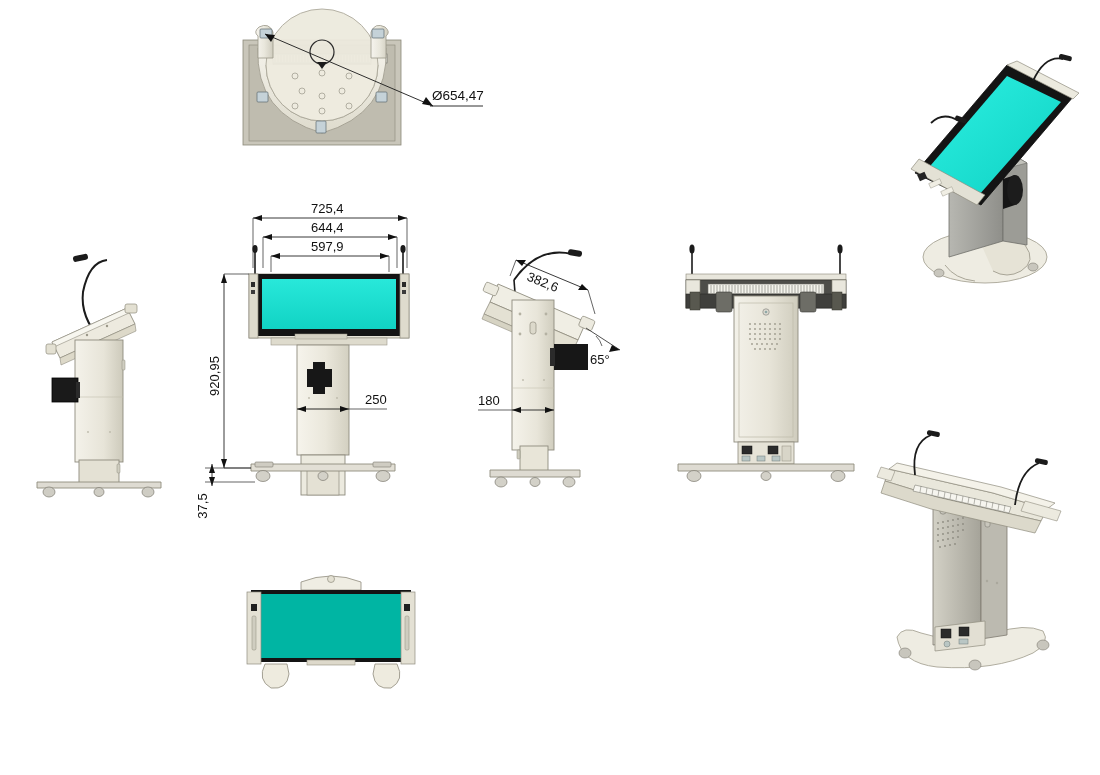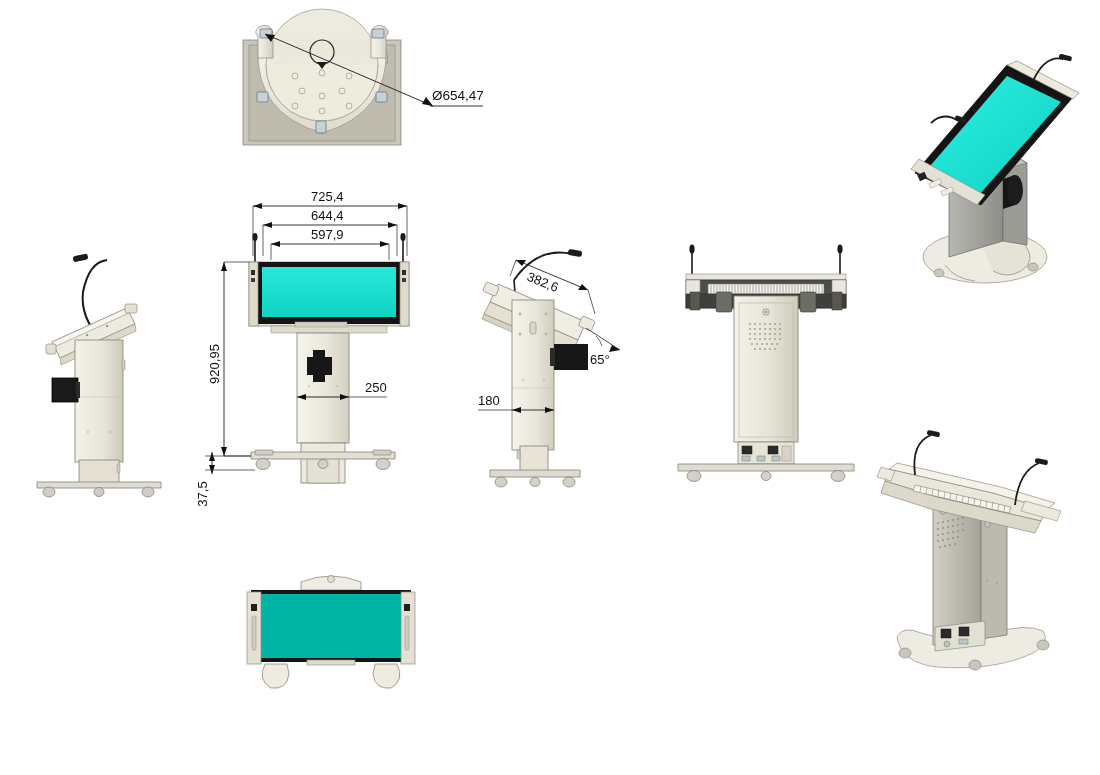--- a/index.html
+++ b/index.html
@@ -167,21 +167,21 @@
 
   <g>
     <path d="M2 250 L126 250 L126 256 L2 256 Z" fill="#dedbd2" stroke="#8f8c7e" stroke-width="0.9"></path>
     <ellipse cx="14" cy="260" rx="6" ry="5" fill="#cfcdc4" stroke="#7d7a70" stroke-width="0.7"></ellipse>
     <ellipse cx="64" cy="260" rx="5" ry="4.5" fill="#cfcdc4" stroke="#7d7a70" stroke-width="0.7"></ellipse>
     <ellipse cx="113" cy="260" rx="6" ry="5" fill="#cfcdc4" stroke="#7d7a70" stroke-width="0.7"></ellipse>
   </g>
 </svg>
 </div>
 
-<div class="view" style="left:195px;top:184px;">
+<div class="view" style="left:195px;top:196px;">
 <svg width="255" height="330" viewBox="0 0 255 330">
   <defs>
     <linearGradient id="gCol2" x1="0" y1="0" x2="1" y2="0">
       <stop offset="0" stop-color="#f6f4ec"></stop>
             <stop offset="0.55" stop-color="#eae7db"></stop>
             <stop offset="1" stop-color="#d3d0c1"></stop>
     </linearGradient>
     <linearGradient id="gScr" x1="0" y1="0" x2="0" y2="1">
       <stop offset="0" stop-color="#28e8da"></stop>
             <stop offset="1" stop-color="#11d3c4"></stop>

